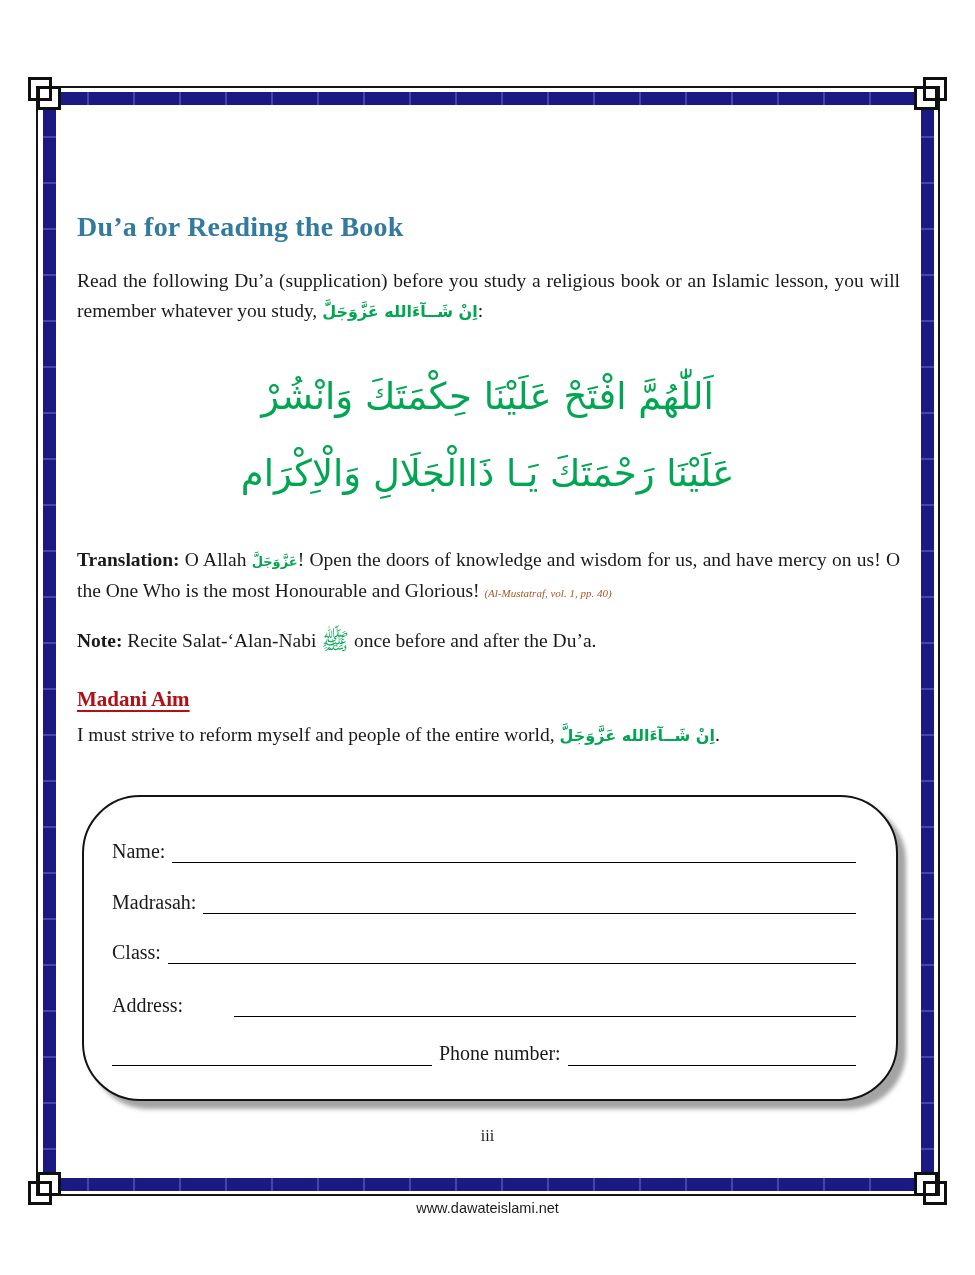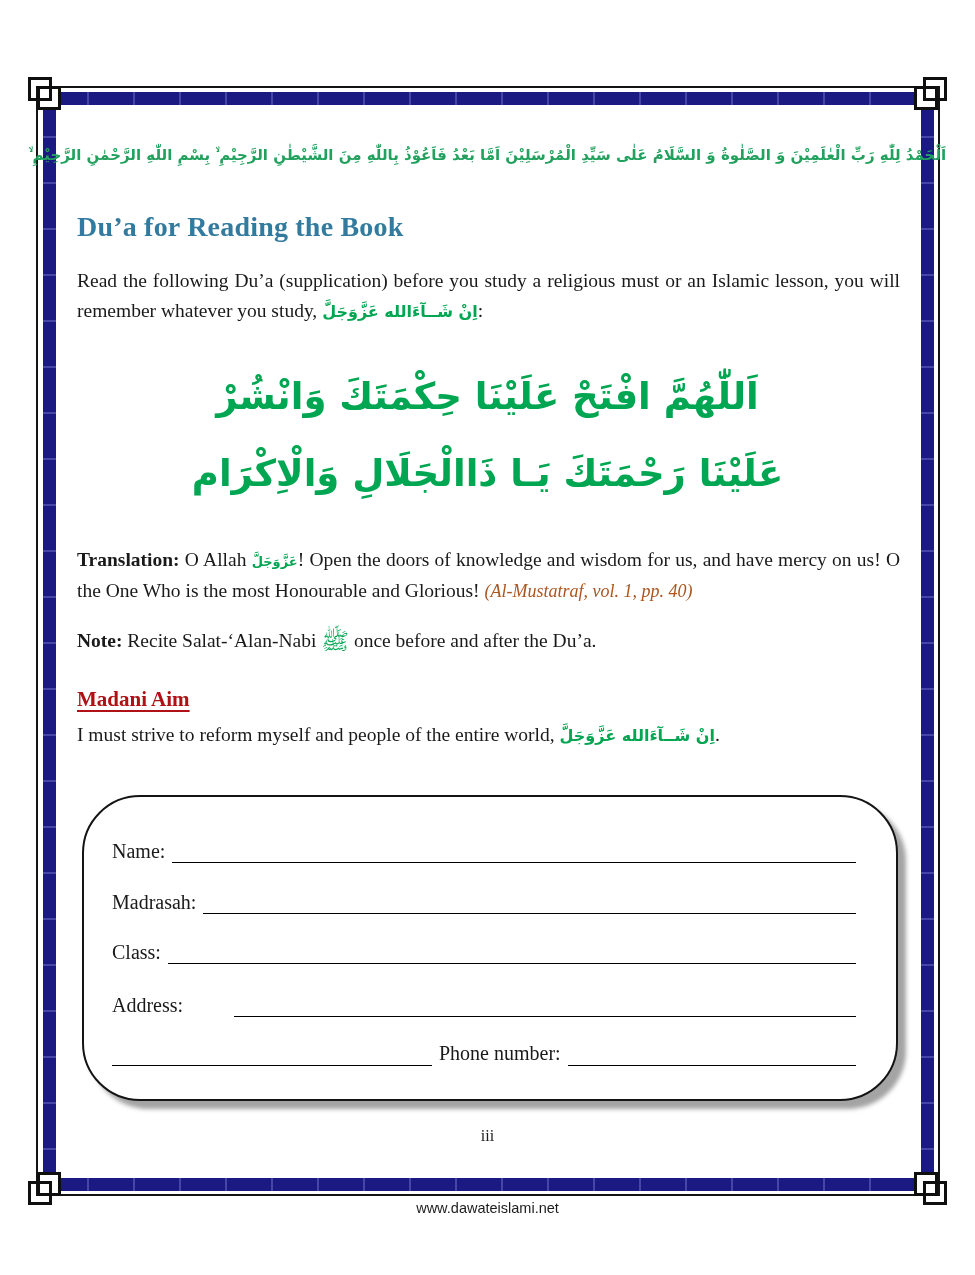--- a/index.html
+++ b/index.html
@@ -50,25 +50,25 @@
   .para {
     position:absolute; left:77px; width:823px;
     font-size:19.5px; line-height:30px; text-align:justify;
   }
   .intro { top:266px; }
   .inline-ar { font-size:16px; font-weight:bold; }
 
   .dua {
     position:absolute; left:0; top:358px; width:100%;
     text-align:center; direction:rtl;
-    font-size:37px; line-height:77px; font-weight:bold;
+    font-size:37px; line-height:77px; font-weight:normal;
   }
 
   .translation { top:545px; line-height:29px; }
-  .citation { color:#ab5620; font-style:italic; font-size:18px; }
+  .citation { color:#ab5620; font-style:italic; font-size:11px; }
 
   .note-line { position:absolute; left:77px; top:627px; font-size:19.5px; }
   .sallallahu { font-size:23px; vertical-align:-2px; }
 
   .madani-title {
     position:absolute; left:77px; top:687px;
     font-size:21px; font-weight:bold; color:#b01116;
     text-decoration:underline; text-underline-offset:4px;
   }
   .aim-line { position:absolute; left:77px; top:724px; font-size:19.5px; }
@@ -116,25 +116,24 @@
 
   <div class="csq fill" style="left:37px;  top:86px;"></div>
   <div class="csq" style="left:28px;  top:77px;"></div>
   <div class="csq fill" style="left:914px; top:86px;"></div>
   <div class="csq" style="left:923px; top:77px;"></div>
   <div class="csq fill" style="left:37px;  top:1172px;"></div>
   <div class="csq" style="left:28px;  top:1181px;"></div>
   <div class="csq fill" style="left:914px; top:1172px;"></div>
   <div class="csq" style="left:923px; top:1181px;"></div>
 
-  <div class="arabic-header arabic green-soft">اَلْحَمْدُ لِلّٰهِ رَبِّ الْعٰلَمِيْنَ وَ الصَّلٰوةُ وَ السَّلَامُ عَلٰى سَيِّدِ الْمُرْسَلِيْنَ اَمَّا بَعْدُ فَاَعُوْذُ بِاللّٰهِ مِنَ الشَّيْطٰنِ الرَّجِيْمِ ۙ بِسْمِ اللّٰهِ الرَّحْمٰنِ الرَّحِيْمِ ۙ</div>
 
   <h1 class="doc-title">Du’a for Reading the Book</h1>
 
-  <p class="para intro"><span>Read the following Du’a (supplication) before you study a religious must or an Islamic lesson, you will remember whatever you study, </span><span class="arabic inline-ar green">اِنْ شَــآءَالله عَزَّوَجَلَّ</span><span>:</span></p>
+  <p class="para intro"><span>Read the following Du’a (supplication) before you study a religious book or an Islamic lesson, you will remember whatever you study, </span><span class="arabic inline-ar green">اِنْ شَــآءَالله عَزَّوَجَلَّ</span><span>:</span></p>
 
   <div class="dua green">
     <div class="arabic">اَللّٰهُمَّ افْتَحْ عَلَيْنَا حِكْمَتَكَ وَانْشُرْ</div>
     <div class="arabic">عَلَيْنَا رَحْمَتَكَ يَـا ذَاالْجَلَالِ وَالْاِكْرَام</div>
   </div>
 
   <p class="para translation"><b>Translation:</b><span> O Allah </span><span class="arabic inline-ar green" style="font-size:13px;">عَزَّوَجَلَّ</span><span>! Open the doors of knowledge and wisdom for us, and have mercy on us! O the One Who is the most Honourable and Glorious! </span><span class="citation">(Al-Mustatraf, vol. 1, pp. 40)</span></p>
 
   <p class="note-line"><b>Note:</b><span> Recite Salat-‘Alan-Nabi </span><span class="arabic sallallahu green">ﷺ</span><span> once before and after the Du’a.</span></p>
 

